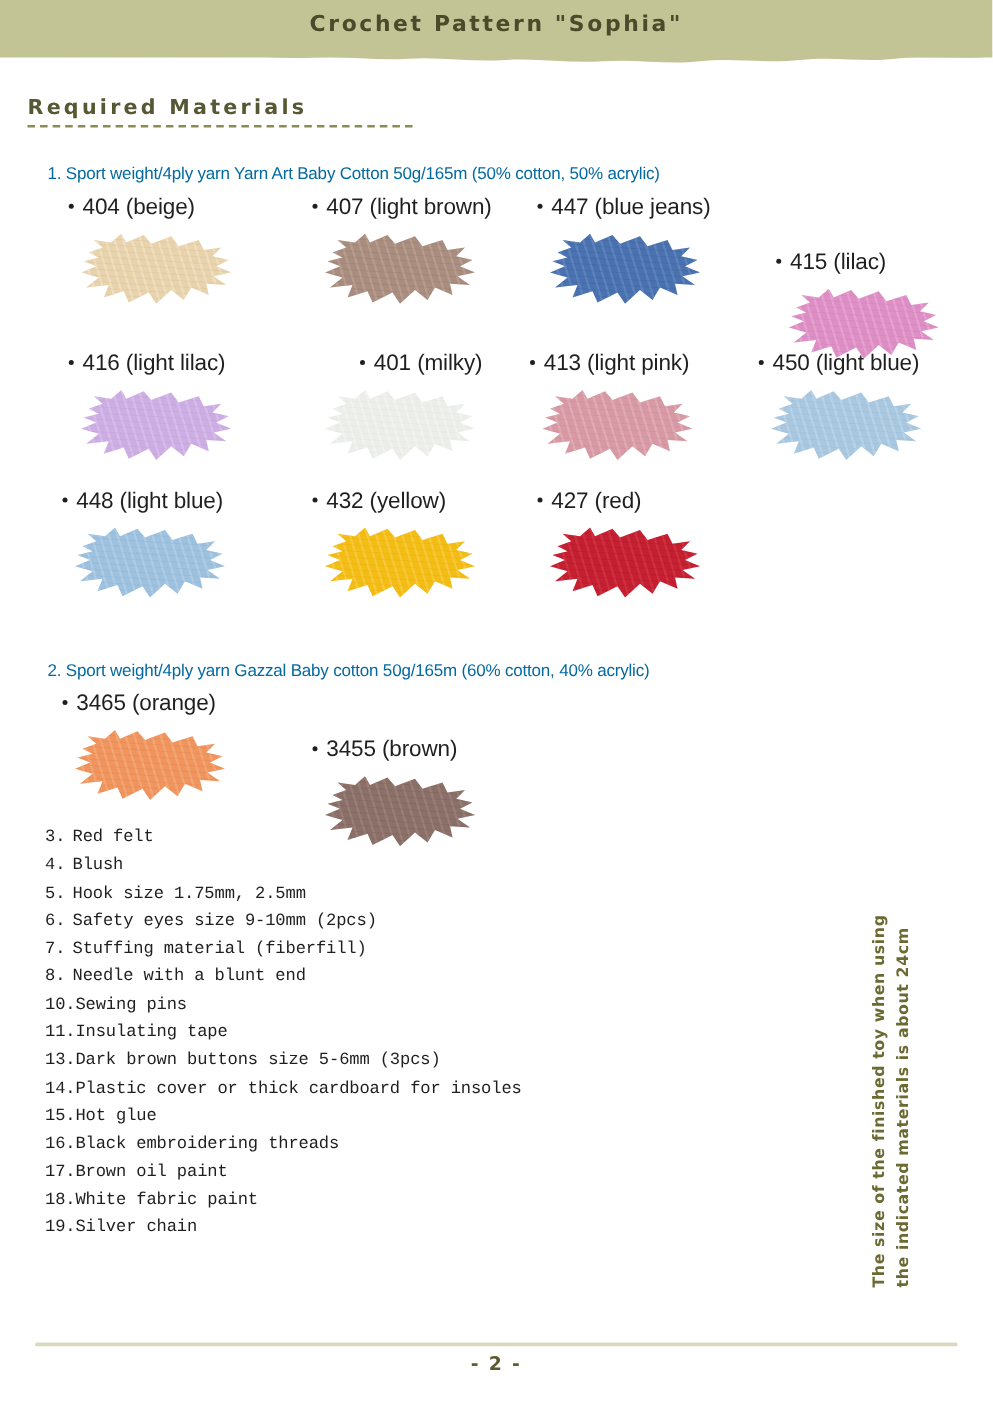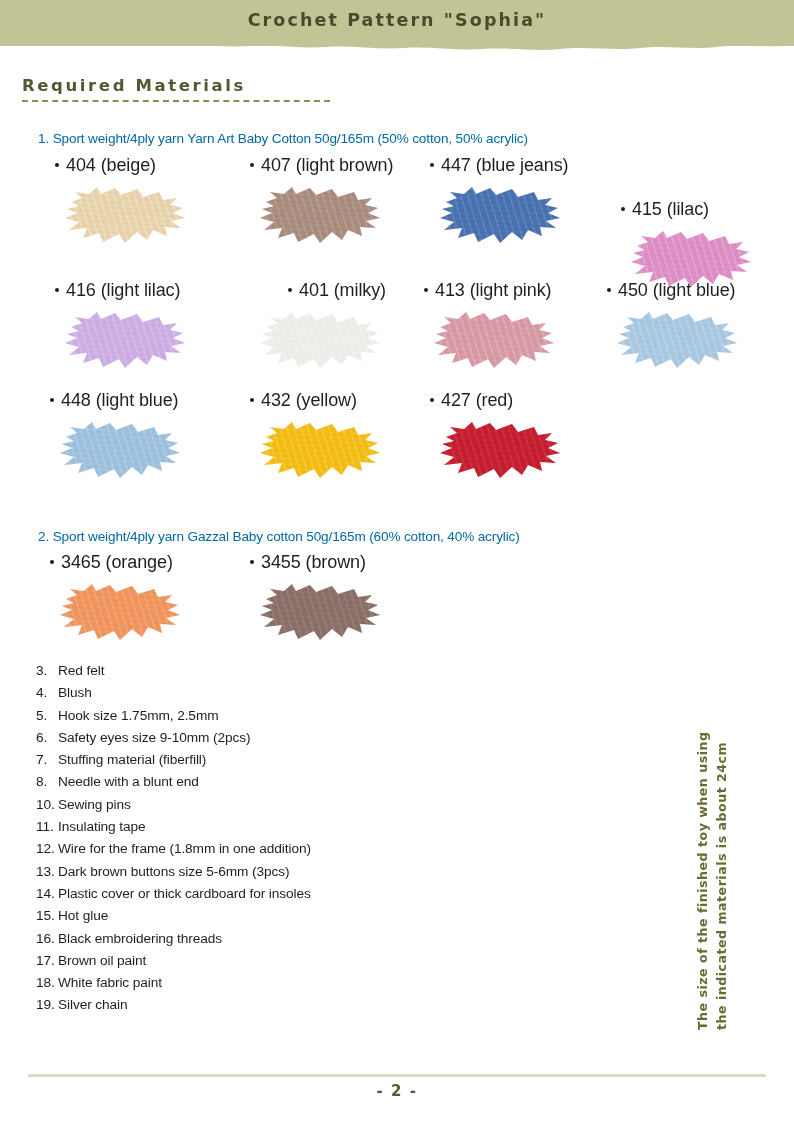--- a/index.html
+++ b/index.html
@@ -60,21 +60,21 @@
     display:inline-block; width:4px; height:4px; border-radius:50%;
     background:#1f1f1f; vertical-align:middle; margin-right:7px;
     position:relative; top:-1px;
   }
   .swatch-art { margin-top:4px; margin-left:8px; }
 
   
   .mat-list { position:absolute; left:36px; top:660px; width:420px; }
   .mat-item {
     font-size:13.7px; color:#1f1f1f; line-height:22.3px;
-    font-family:Liberation Sans, sans-serif; white-space:nowrap;
+    font-family:Liberation Mono, monospace; white-space:nowrap;
     letter-spacing:-0.1px;
   }
   .mat-item .num { display:inline-block; min-width:22px; }
 
   
   .side-note {
     position:absolute; left:693px; top:700px;
     width:330px; height:60px;
     transform: rotate(-90deg); transform-origin: 0 0;
     translate: 0 330px;
@@ -865,21 +865,21 @@
               <line x1="-6" y1="44" x2="134" y2="53" stroke="#d77841" stroke-width="0.8" stroke-opacity="0.22"></line>
               <line x1="-6" y1="49" x2="134" y2="58" stroke="#d77841" stroke-width="0.8" stroke-opacity="0.22"></line>
               <line x1="-6" y1="54" x2="134" y2="63" stroke="#d77841" stroke-width="0.8" stroke-opacity="0.22"></line>
               <line x1="-6" y1="59" x2="134" y2="68" stroke="#d77841" stroke-width="0.8" stroke-opacity="0.22"></line>
               <line x1="-6" y1="64" x2="134" y2="73" stroke="#d77841" stroke-width="0.8" stroke-opacity="0.22"></line>
               <line x1="-6" y1="69" x2="134" y2="78" stroke="#d77841" stroke-width="0.8" stroke-opacity="0.22"></line>
               <line x1="-6" y1="74" x2="134" y2="83" stroke="#d77841" stroke-width="0.8" stroke-opacity="0.22"></line>
             </g>
           </svg></div>
     </div>
-    <div class="swatch-cell" style="left:250px;">
+    <div class="swatch-cell" style="left:250px;margin-top:37px;">
       <div class="swatch-label">
         <span class="bullet"></span><span>3455 (brown)</span>
       </div>
       <div class="swatch-art"><svg width="128" height="72" viewBox="0 0 128 72">
             <defs>
               <clipPath id="cl12">
                 <path d="M16,26 L8,22 L19,18 L12,12 L26,14 L34,7 L38,14 L52,8 L58,15 L74,9 L80,17 L96,12 L100,20 L114,18 L107,25 L120,28 L110,33 L122,38 L108,41 L118,48 L102,47 L104,56 L90,50 L84,60 L74,52 L62,63 L56,54 L40,62 L36,53 L20,58 L24,48 L6,50 L16,42 L2,38 L14,33 L4,29 Z"></path>
               </clipPath>
             </defs>
             <g clip-path="url(#cl12)">
@@ -938,21 +938,20 @@
 
   <div class="mat-list">
       <div class="mat-item"><span class="num">3.</span><span>Red felt</span></div>
       <div class="mat-item"><span class="num">4.</span><span>Blush</span></div>
       <div class="mat-item"><span class="num">5.</span><span>Hook size 1.75mm, 2.5mm</span></div>
       <div class="mat-item"><span class="num">6.</span><span>Safety eyes size 9-10mm (2pcs)</span></div>
       <div class="mat-item"><span class="num">7.</span><span>Stuffing material (fiberfill)</span></div>
       <div class="mat-item"><span class="num">8.</span><span>Needle with a blunt end</span></div>
       <div class="mat-item"><span class="num">10.</span><span>Sewing pins</span></div>
       <div class="mat-item"><span class="num">11.</span><span>Insulating tape</span></div>
-      <div class="mat-item"><span class="num">12.</span><span>Wire for the frame (1.8mm in one addition)</span></div>
       <div class="mat-item"><span class="num">13.</span><span>Dark brown buttons size 5-6mm (3pcs)</span></div>
       <div class="mat-item"><span class="num">14.</span><span>Plastic cover or thick cardboard for insoles</span></div>
       <div class="mat-item"><span class="num">15.</span><span>Hot glue</span></div>
       <div class="mat-item"><span class="num">16.</span><span>Black embroidering threads</span></div>
       <div class="mat-item"><span class="num">17.</span><span>Brown oil paint</span></div>
       <div class="mat-item"><span class="num">18.</span><span>White fabric paint</span></div>
       <div class="mat-item"><span class="num">19.</span><span>Silver chain</span></div>
     </div>
 
   <div class="side-note">

